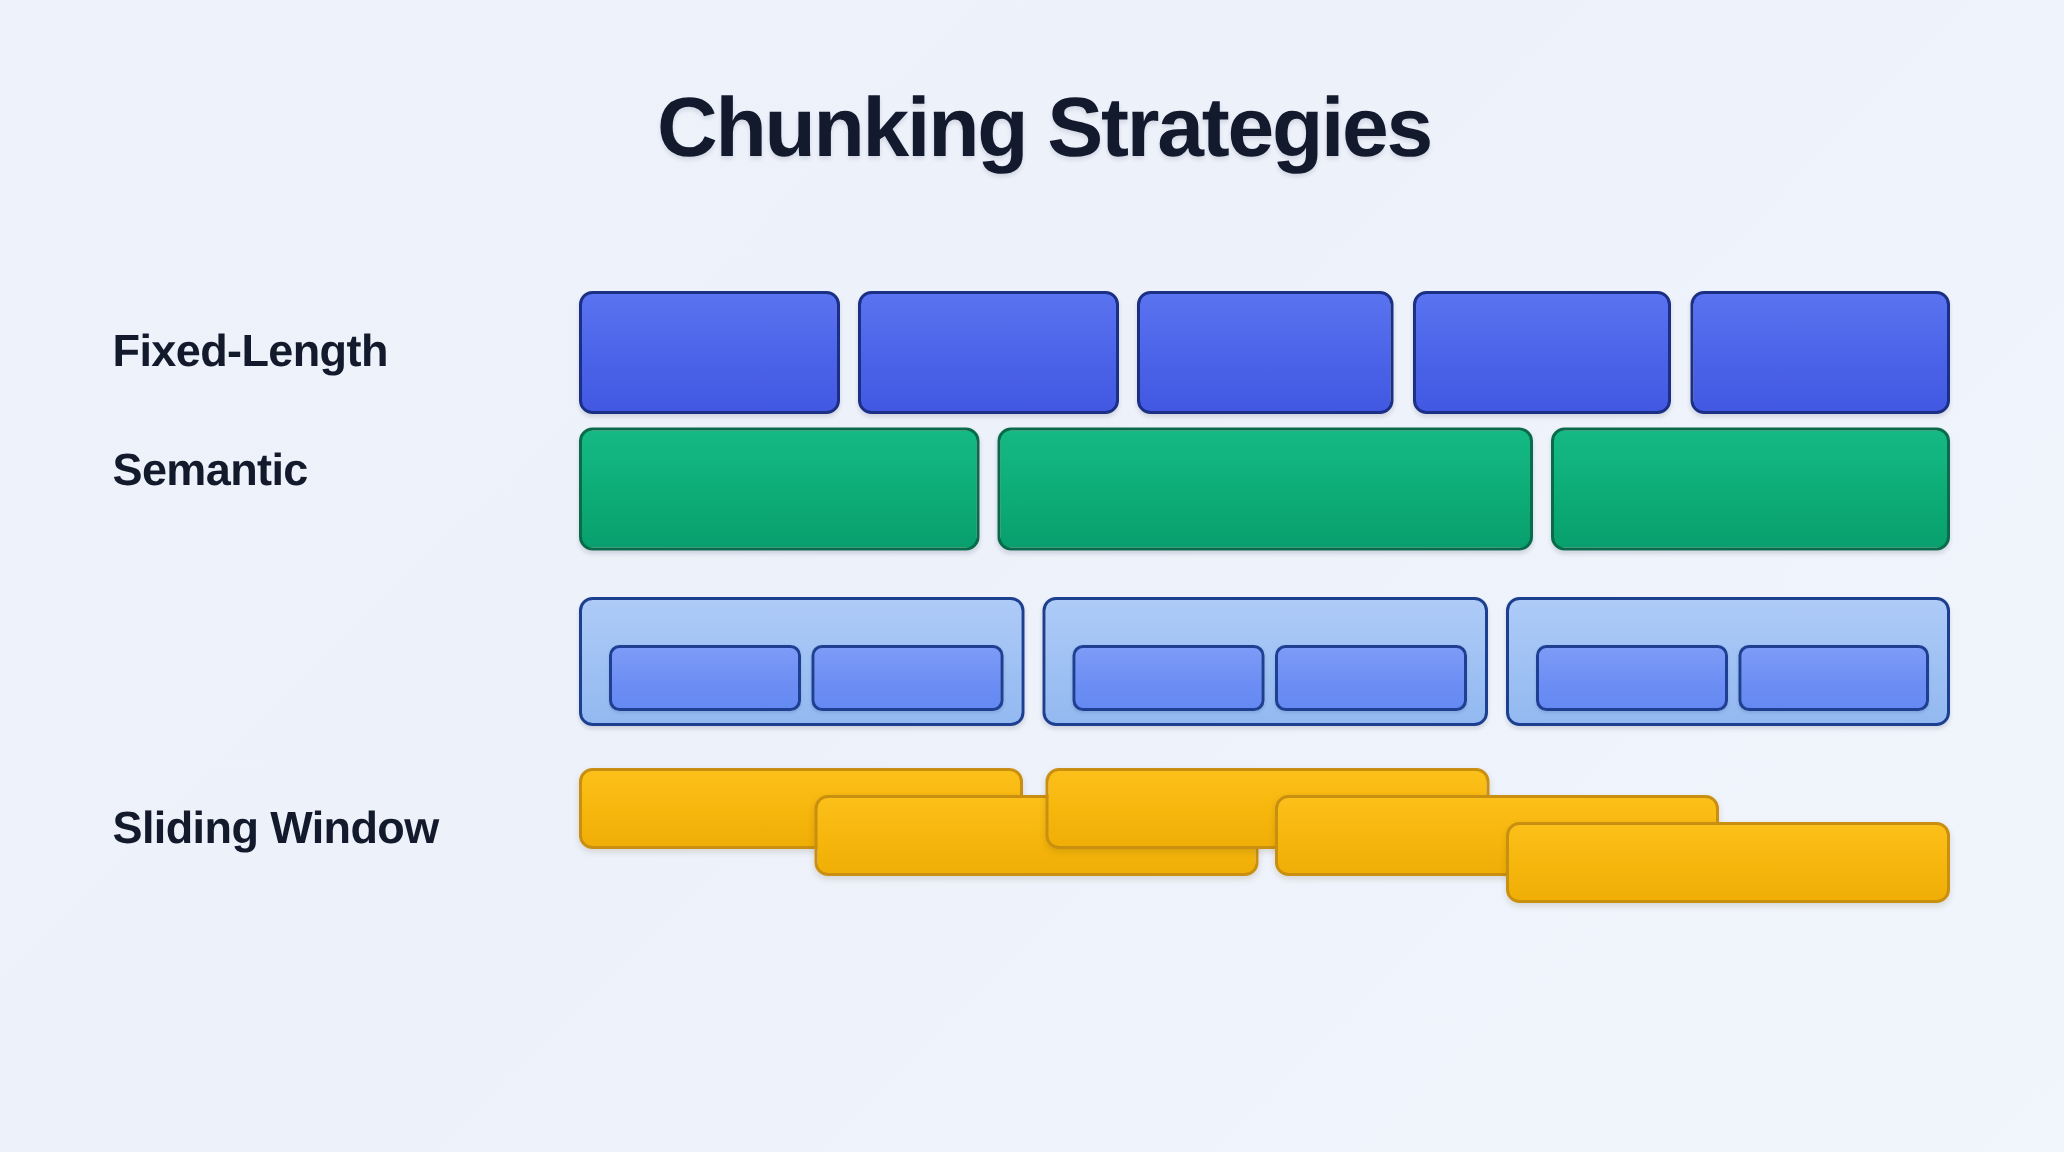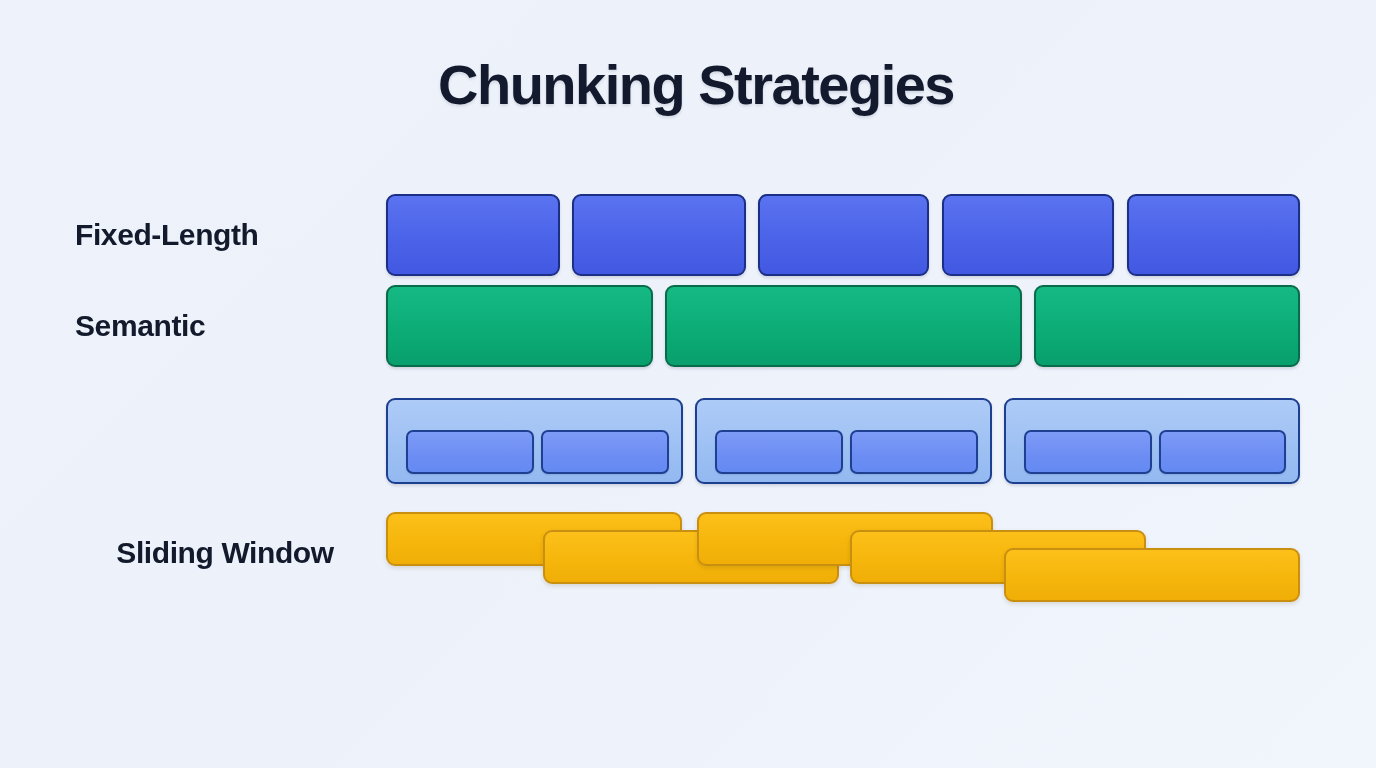--- a/index.html
+++ b/index.html
@@ -75,21 +75,21 @@
   .row-fixed .track { top: 0; height: 82px; }
   .blk-fixed {
     top: 0;
     height: 82px;
     background: linear-gradient(180deg, #5a73f0 0%, #4b63e8 55%, #4258e2 100%);
     border: 2px solid #1b2f85;
   }
 
   
   .row-semantic { top: 285px; height: 82px; }
-  .row-semantic .row-label { top: 24px; }
+  .row-semantic .row-label { top: 12px; }
   .row-semantic .track { top: 0; height: 82px; }
   .blk-semantic {
     top: 0;
     height: 82px;
     background: linear-gradient(180deg, #15b984 0%, #0cab76 60%, #089f6d 100%);
     border: 2px solid #0a6b4a;
   }
 
   
   .row-recursive { top: 398px; height: 86px; }
@@ -105,21 +105,21 @@
     position: absolute;
     top: 30px;
     height: 44px;
     border-radius: 7px;
     background: linear-gradient(180deg, #7d9bf7 0%, #6c8df3 60%, #648af2 100%);
     border: 2px solid #1f3f92;
     box-shadow: 0 1px 2px rgba(25,35,70,0.13);
   }
 
   
-  .row-sliding { top: 500px; height: 102px; text-align: center; }
+  .row-sliding { top: 500px; height: 102px; }
   .row-sliding .row-label { top: 36px; }
   .row-sliding .track { top: 0; height: 102px; }
   .blk-sliding {
     height: 54px;
     border-radius: 9px;
     background: linear-gradient(180deg, #fcc01a 0%, #f6b60c 55%, #f0ae06 100%);
     border: 2px solid #c98f10;
     box-shadow: 0 2px 4px rgba(90,70,10,0.16);
   }
 

